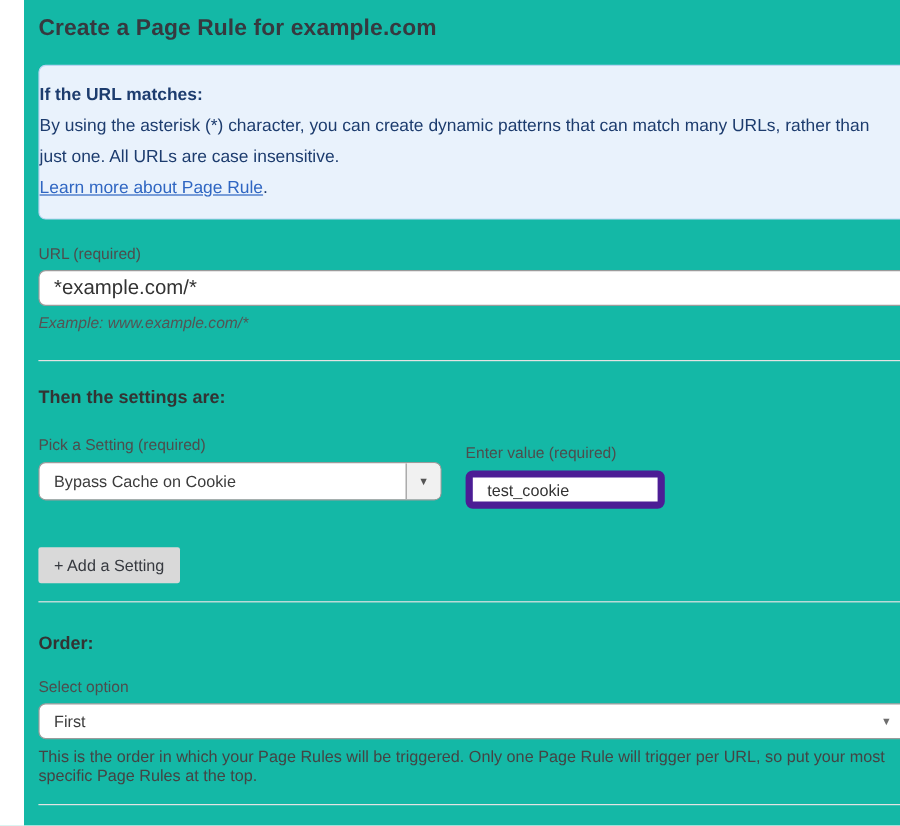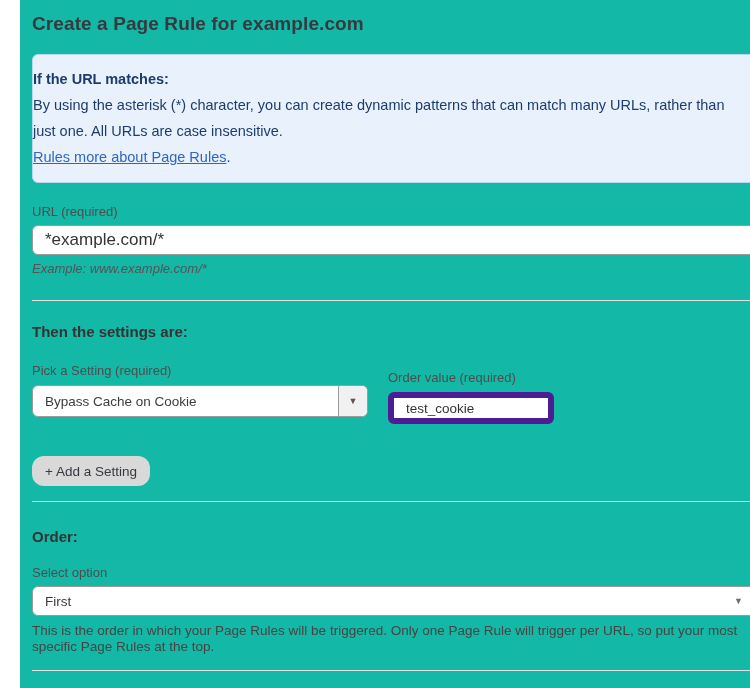--- a/index.html
+++ b/index.html
@@ -120,21 +120,21 @@
     border-radius: 6px;
     padding: 0 12px;
     font-size: 13.5px;
     font-family: "Liberation Sans", sans-serif;
     color: #333;
     outline: none;
   }
   .btn {
     display: inline-block;
     border: none;
-    border-radius: 12px;
+    border-radius: 2px;
     font-family: "Liberation Sans", sans-serif;
     font-size: 13.5px;
     cursor: pointer;
     height: 30px;
     padding: 0 14px;
   }
   .btn-secondary {
     background: #d9d9d9;
     color: #36393f;
   }
@@ -175,21 +175,21 @@
 <body>
 
 <div class="container">
 
   <h1 class="page-title">Create a Page Rule for example.com</h1>
 
   <div class="info-box">
     <div class="info-heading">If the URL matches:</div>
     <div class="info-body">By using the asterisk (*) character, you can create dynamic patterns that can match many URLs, rather than just one. All URLs are case insensitive.</div>
     <div>
-      <a class="info-link">Rules more about Page Rules</a><span>.</span>
+      <a class="info-link">Learn more about Page Rule</a><span>.</span>
     </div>
   </div>
 
   <div class="field-label">URL (required)</div>
   <input class="text-input" type="text" value="*example.com/*" style="">
   <div class="helper-text">Example: www.example.com/*</div>
 
   <hr class="divider">
 
   <div class="section-heading">Then the settings are:</div>
@@ -198,21 +198,21 @@
     <div class="setting-col">
       <div class="col-label">Pick a Setting (required)</div>
       <div class="dropdown">
         <div class="dropdown-value">Bypass Cache on Cookie</div>
         <div class="dropdown-arrow-section">
           <span>▼</span>
         </div>
       </div>
     </div>
     <div class="value-col">
-      <div class="col-label">Order value (required)</div>
+      <div class="col-label">Enter value (required)</div>
       <input class="value-input" type="text" value="test_cookie" style="">
     </div>
   </div>
 
   <button class="btn btn-secondary add-setting-btn">+ Add a Setting</button>
 
   <hr class="divider" style="margin-top:15px;">
 
   <div class="section-heading" style="margin-top:26px;">Order:</div>
 

